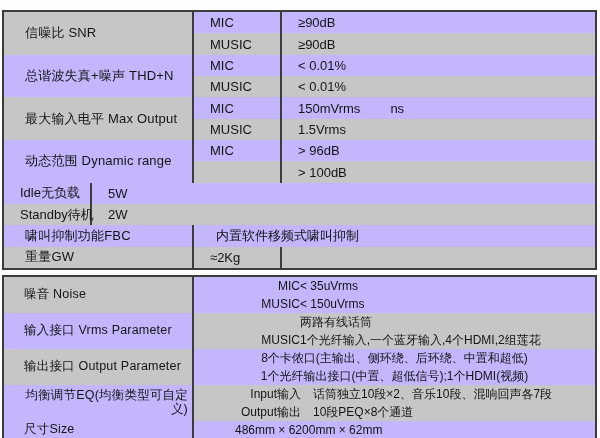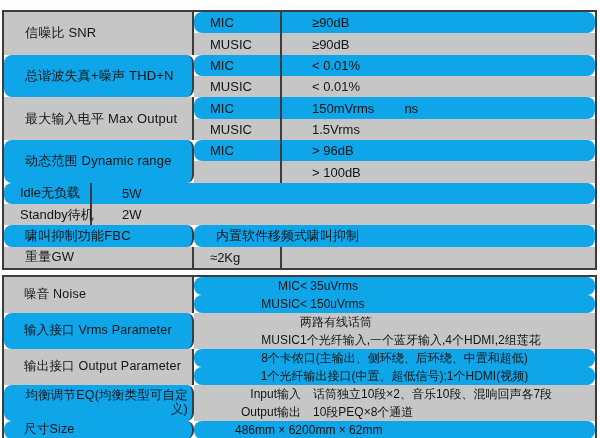--- a/index.html
+++ b/index.html
@@ -33,32 +33,32 @@
   .bot .lbl-cell { font-size:12.5px; padding-left:20px; }
 
   .sub { flex:1 1 0; display:flex; flex-direction:column; min-width:0; }
   .line { flex:1 1 0; display:flex; align-items:center; min-height:0; }
 
   .mid {
     width:88px; flex:none; box-sizing:border-box; align-self:stretch;
     display:flex; align-items:center; padding-left:16px;
     border-right:2px solid #3c3c3c; font-size:13px; white-space:nowrap;
   }
-  .val { flex:1 1 0; display:flex; align-items:center; padding-left:30px; font-size:13px; }
+  .val { flex:1 1 0; display:flex; align-items:center; padding-left:16px; font-size:13px; }
   .val .extra { margin-left:30px; }
 
   .span-line { flex:1 1 0; display:flex; align-items:center; padding-left:22px; font-size:13px; }
 
   .bline { flex:1 1 0; display:flex; align-items:center; padding-left:41px; font-size:12px; min-height:0; }
   .bline .blbl { width:65px; flex:none; }
   .bline .blbl.wide { width:auto; min-width:66px; margin-right:12px; }
   .bline.center { justify-content:center; padding-left:0; }
 
   .bg-g { background:#c6c6c6; }
-  .bg-w { background:#0ea5e9;border-radius:8px; }
+  .bg-w { background:#c4b5fd; }
 </style>
 </head>
 <body>
 
 <div class="sheet">
 
   <div class="tbl top">
 
     <div class="grp">
       <div class="lbl-cell bg-g">信噪比 SNR</div>

